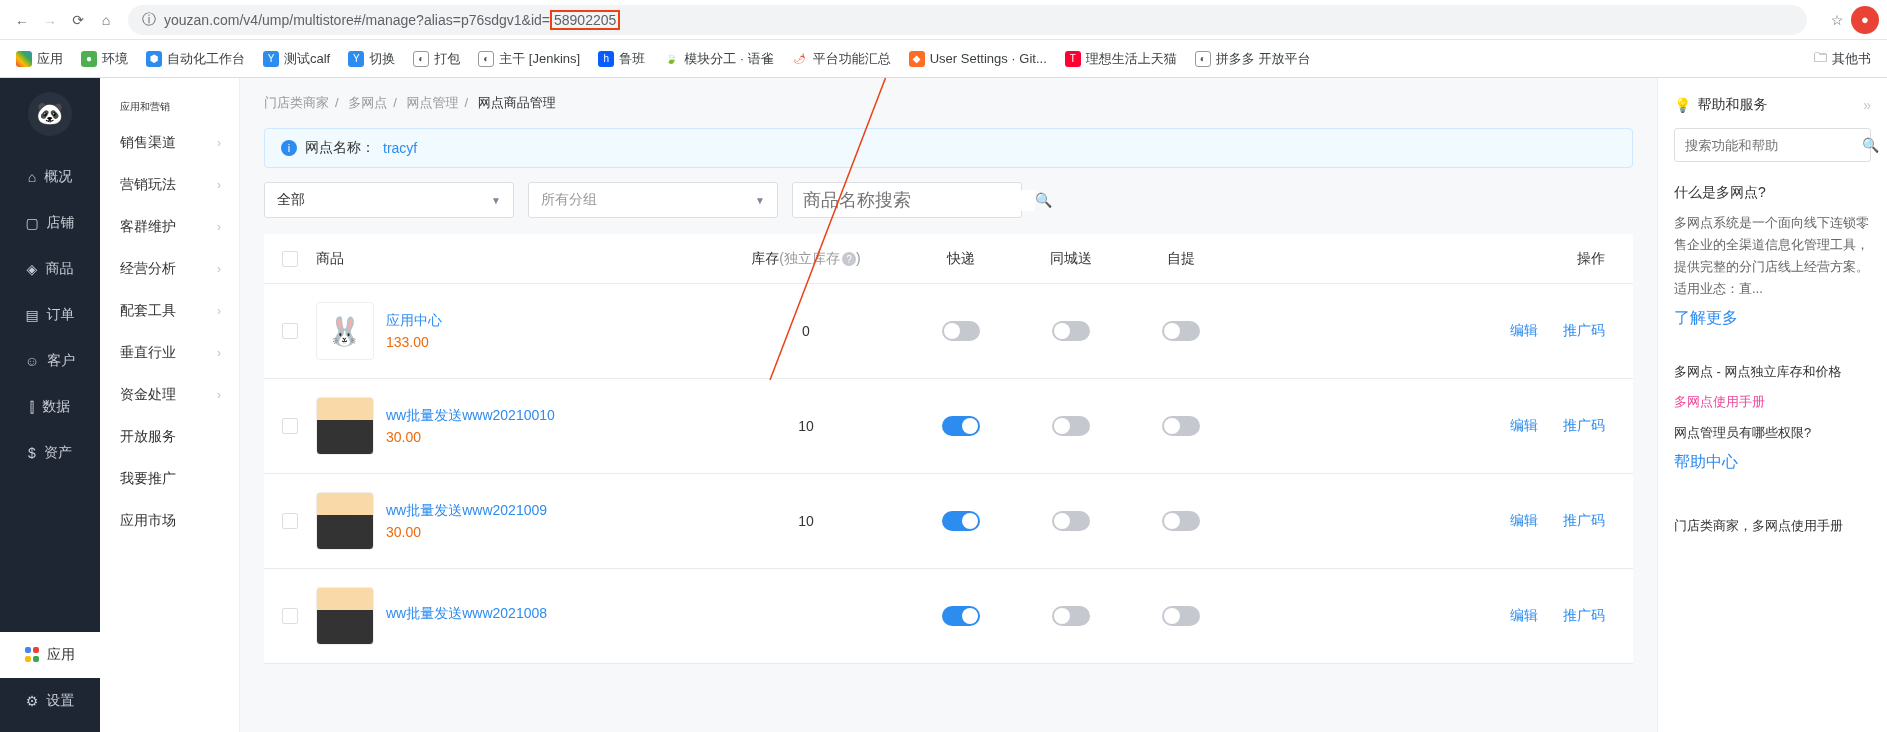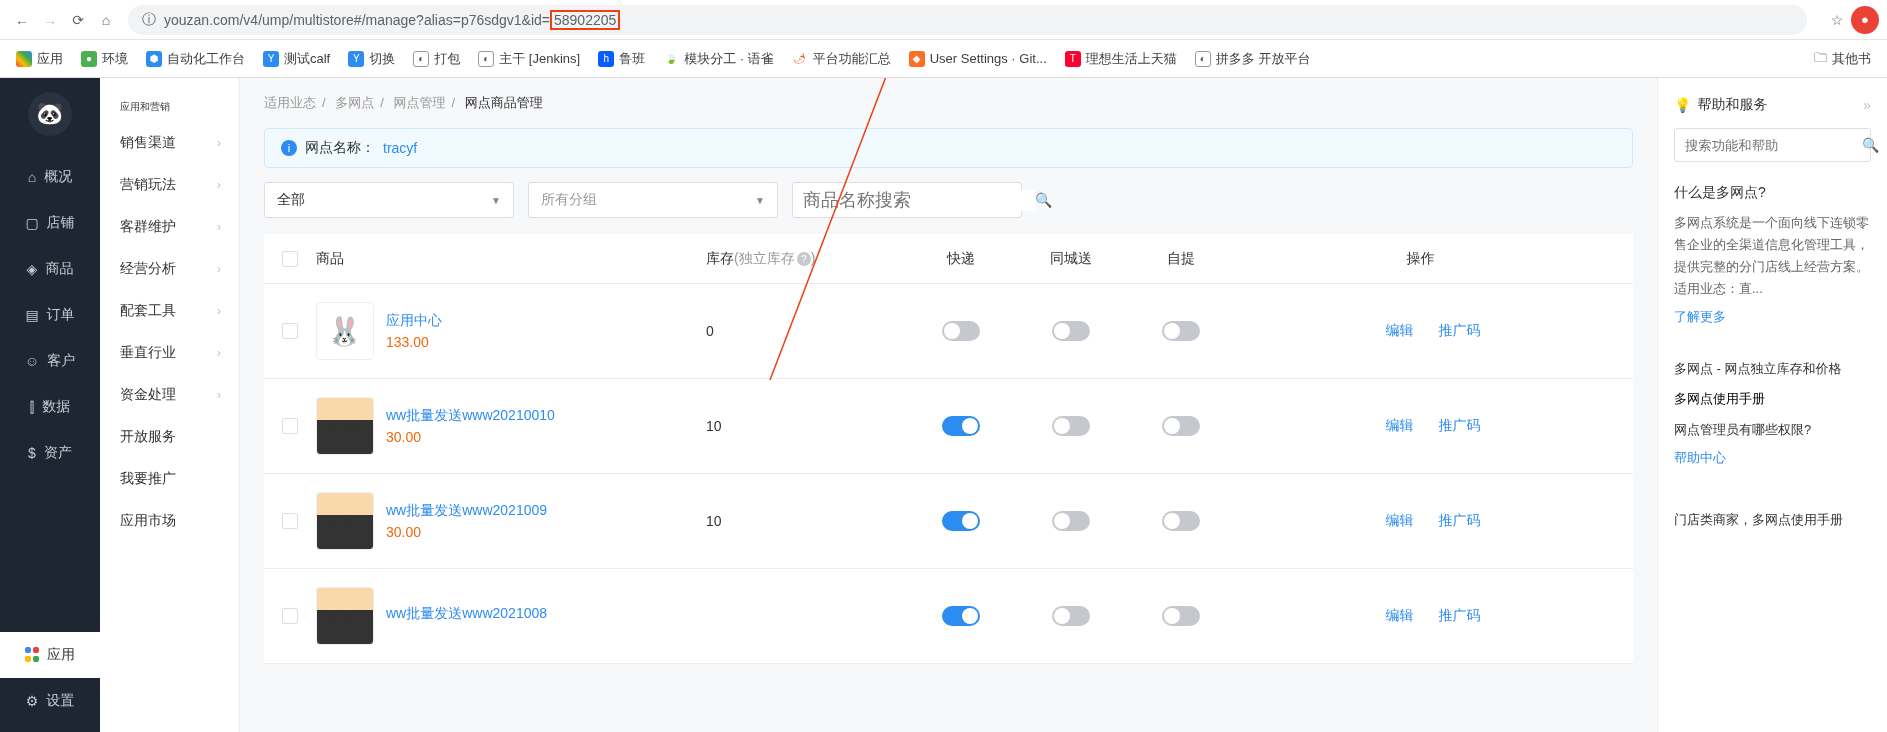--- a/index.html
+++ b/index.html
@@ -37,43 +37,43 @@
 .filters{display:flex;gap:14px;padding:0 24px 16px}
 .sel{height:36px;border:1px solid #dcdee2;background:#fff;border-radius:3px;display:flex;align-items:center;padding:0 12px;cursor:pointer;justify-content:space-between;color:#333}
 .sel .arr{color:#808695;font-size:10px}
 .search-box{height:36px;width:230px;border:1px solid #dcdee2;background:#fff;border-radius:3px;display:flex;align-items:center;padding:0 10px}
 .search-box input{flex:1;border:0;outline:0;font-size:18px}
 .search-box .mag{color:#c0c4cc}
 .table{margin:0 24px;background:#fff}
 .thead{display:flex;align-items:center;height:50px;border-bottom:1px solid #e8eaec;padding:0 18px;background:#fff}
 .th-chk{width:34px}
 .th-prod{flex:0 0 390px}
-.th-stock{flex:0 0 200px;text-align:left}
+.th-stock{flex:0 0 200px;text-align:center}
 .th-t{flex:0 0 110px;text-align:center}
-.th-ops{flex:1;text-align:center;padding-right:10px}
+.th-ops{flex:1;text-align:right;padding-right:10px}
 .qmark{display:inline-flex;width:14px;height:14px;border-radius:50%;background:#c5c8ce;color:#fff;align-items:center;justify-content:center;font-size:10px;margin-left:2px}
 .row{display:flex;align-items:center;padding:18px;border-bottom:1px solid #e8eaec}
 .chk{width:16px;height:16px;border:1px solid #dcdee2;border-radius:2px;background:#fff;cursor:pointer}
 .prod-cell{display:flex;gap:12px;align-items:center}
 .pimg{width:58px;height:58px;border:1px solid #eee;border-radius:4px;display:flex;align-items:center;justify-content:center;font-size:28px;background:#fff;overflow:hidden}
 .pimg.man{background:linear-gradient(#f9d9a8 40%,#333 40%)}
 .ptitle{color:#2d8cf0;cursor:pointer;margin-bottom:4px}
 .pprice{color:#ed6a0c}
 .toggle{width:38px;height:20px;border-radius:10px;background:#c5c8ce;position:relative;cursor:pointer;margin:0 auto}
 .toggle::after{content:"";position:absolute;width:16px;height:16px;border-radius:50%;background:#fff;top:2px;left:2px;transition:.2s}
 .toggle.on{background:#2d8cf0}
 .toggle.on::after{left:20px}
 .ops a{color:#2d8cf0;text-decoration:none;margin-left:25px;cursor:pointer}
 .rside{width:230px;background:#fff;border-left:1px solid #eee;padding:18px 16px;overflow:auto}
 .rside-h{display:flex;align-items:center;gap:6px;margin-bottom:14px;color:#333}
 .help-search{height:34px;border:1px solid #dcdee2;border-radius:3px;display:flex;align-items:center;padding:0 10px;margin-bottom:22px}
 .help-search input{flex:1;border:0;outline:0}
 .rside h4{font-size:14px;font-weight:400;color:#333;margin-bottom:10px}
 .rside p{font-size:13px;color:#666;line-height:1.7;margin-bottom:8px}
-.rside a{color:#2d8cf0;font-size:13px;display:block;margin-bottom:12px;text-decoration:none}
+.rside a{color:#2d8cf0;font-size:16px;display:block;margin-bottom:12px;text-decoration:none}
 .arrow-line{position:absolute;pointer-events:none;z-index:50}
 .grey{color:#999}
 </style>
 </head>
 <body>
 
 <div class="browser-bar">
   <div class="nav-icon">←</div>
   <div class="nav-icon" style="opacity:.4">→</div>
   <div class="nav-icon">⟳</div>
@@ -234,21 +234,21 @@
           <span>我要推广</span>
         </div>
         <div class="sm-item">
           <span>应用市场</span>
         </div>
       </div>
   </div>
 
   <div class="main">
     <div class="crumb">
-      <span>适用业态</span><span class="sep">/</span>
+      <span>门店类商家</span><span class="sep">/</span>
       <span>多网点</span><span class="sep">/</span>
       <span>网点管理</span><span class="sep">/</span>
       <span class="cur">网点商品管理</span>
     </div>
 
     <div class="info-bar">
       <span class="info-ico">i</span>
       <span>网点名称：</span>
       <a href="#">tracyf</a>
     </div>
@@ -398,19 +398,19 @@
       </div>
     <div class="help-search">
       <input placeholder="搜索功能和帮助" style="">
       <span class="grey">🔍</span>
     </div>
     <h4>什么是多网点?</h4>
     <p>多网点系统是一个面向线下连锁零售企业的全渠道信息化管理工具，提供完整的分门店线上经营方案。适用业态：直...</p>
     <a href="#">了解更多</a>
     <div style="height:20px"></div>
     <p style="color:#333;cursor:pointer">多网点 - 网点独立库存和价格</p>
-    <p style="color:#000000;cursor:pointer">多网点使用手册</p>
+    <p style="color:#ec4899;cursor:pointer">多网点使用手册</p>
     <p style="color:#333;cursor:pointer">网点管理员有哪些权限?</p>
     <a href="#">帮助中心</a>
     <div style="height:30px"></div>
     <p style="color:#333">门店类商家，多网点使用手册</p>
   </div>
 </div>
 
 </body></html>

